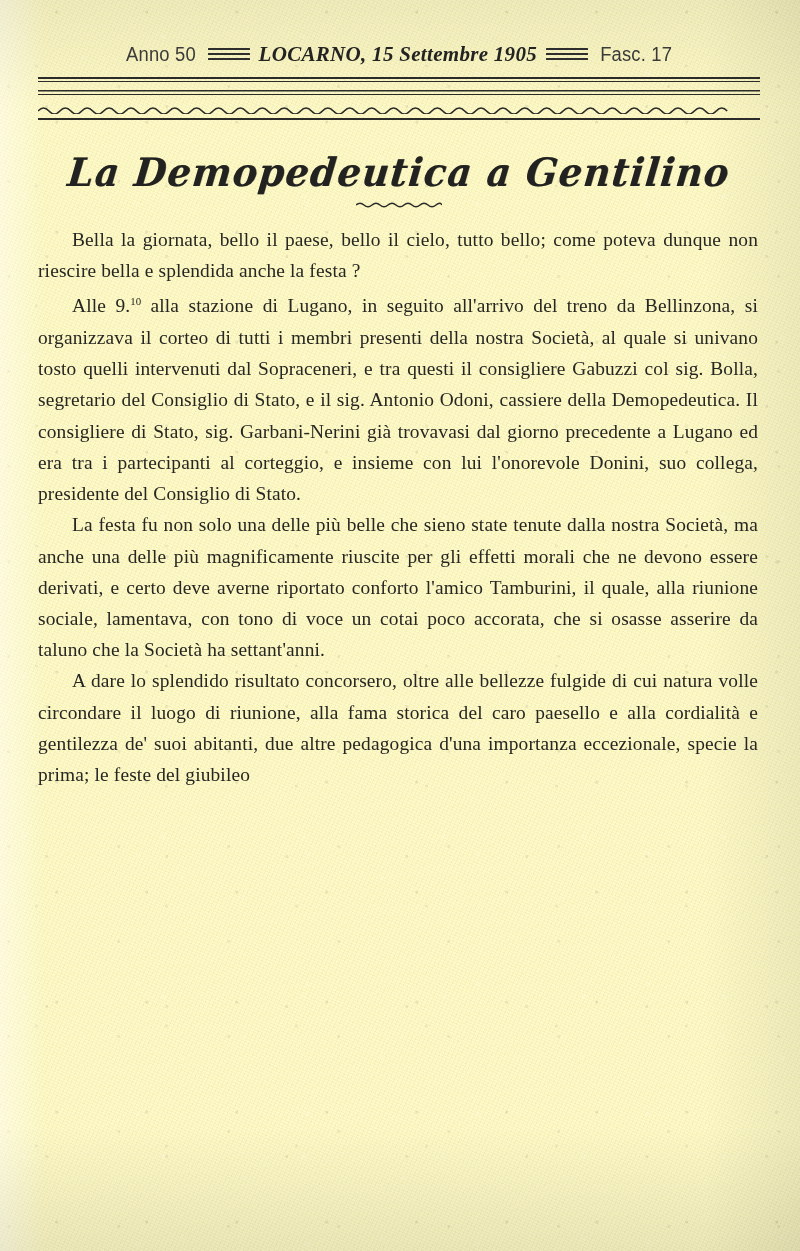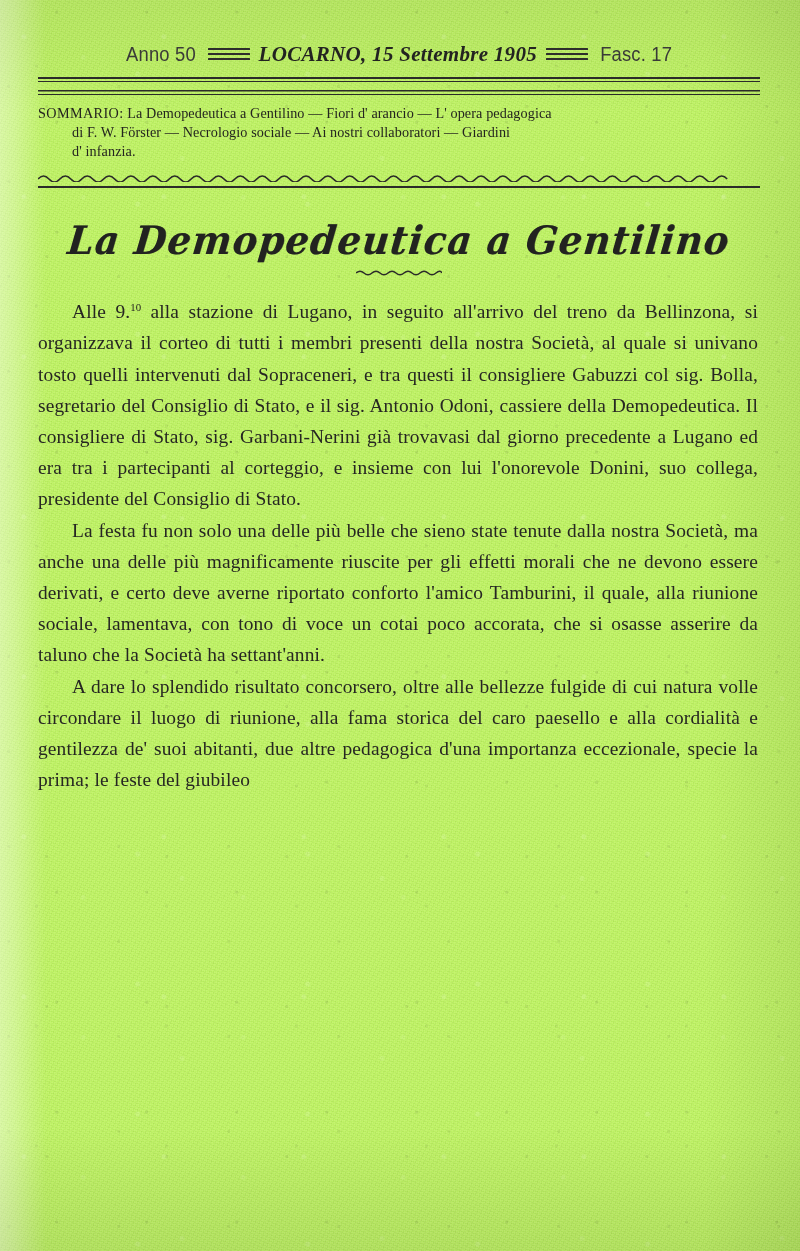--- a/index.html
+++ b/index.html
@@ -6,21 +6,21 @@
   html, body {
     margin: 0;
     padding: 0;
     background: #8d8d8d;
   }
   .page {
     position: relative;
     width: 800px;
     height: 1251px;
     overflow: hidden;
-    background-color: #bef264;
+    background-color: #fef9c3;
     font-family: "Liberation Serif", "DejaVu Serif", serif;
     color: #2a2a28;
   }
 
   
   .grain, .grain2, .grain3 {
     position: absolute;
     inset: 0;
     pointer-events: none;
   }
@@ -258,44 +258,39 @@
           <i></i>
         </span>
       <span class="masthead-side">Fasc. 17</span>
     </div>
 
     <hr class="rule-double">
 
 
     <hr class="rule-double thin">
 
-    <div class="sommario">
-      <span class="lbl">SOMMARIO:</span>
-      <span>La Demopedeutica a Gentilino — Fiori d' arancio — L' opera pedagogica</span>
-      <span class="ln2">di F. W. Förster — Necrologio sociale — Ai nostri collaboratori — Giardini</span>
-      <span class="ln3">d' infanzia.</span>
-    </div>
 
     <div class="wavy-rule">
       <svg viewBox="0 0 660 10" preserveAspectRatio="none">
         <path d="M0,7 Q5,1 10,7 T20,7 T30,7 T40,7 T50,7 T60,7 T70,7 T80,7 T90,7 T100,7 T110,7 T120,7 T130,7 T140,7 T150,7 T160,7 T170,7 T180,7 T190,7 T200,7 T210,7 T220,7 T230,7 T240,7 T250,7 T260,7 T270,7 T280,7 T290,7 T300,7 T310,7 T320,7 T330,7 T340,7 T350,7 T360,7 T370,7 T380,7 T390,7 T400,7 T410,7 T420,7 T430,7 T440,7 T450,7 T460,7 T470,7 T480,7 T490,7 T500,7 T510,7 T520,7 T530,7 T540,7 T550,7 T560,7 T570,7 T580,7 T590,7 T600,7 T610,7 T620,7 T630,7" fill="none" stroke="#2b2b29" stroke-width="1.4"></path>
       </svg>
       <div class="under"></div>
     </div>
 
     <div class="article-head">
       <span class="script-title">La Demopedeutica a Gentilino</span>
       <div class="head-ornament">
         <svg viewBox="0 0 86 8" preserveAspectRatio="none">
           <path d="M0,5 Q4,1.5 8,5 T16,5 T24,5 T32,5 T40,5 T48,5 T56,5 T64,5 T72,5 T80,5 T86,5" fill="none" stroke="#2b2b29" stroke-width="1.5"></path>
         </svg>
       </div>
     </div>
 
     <div class="body-text">
+      <p>Bella la giornata, bello il paese, bello il cielo, tutto bello; come poteva dunque non riescire bella e splendida anche la festa ?</p>
       <p>
         <span>Alle 9.</span><sup>10</sup><span> alla stazione di Lugano, in seguito all'arrivo </span><span>del treno da Bellinzona, si organizzava il corteo di tutti i membri presenti della nostra Società, al quale si univano tosto quelli intervenuti dal Sopraceneri, e tra questi il consigliere Gabuzzi col sig. Bolla, segretario del Consiglio di Stato, e il sig. Antonio Odoni, cassiere della Demopedeutica. Il consigliere di Stato, sig. Garbani-Nerini già trovavasi dal giorno precedente a Lugano ed era tra i partecipanti al corteggio, e insieme con lui l'onorevole Donini, suo collega, presidente del Consiglio di Stato.</span>
       </p>
       <p>La festa fu non solo una delle più belle che sieno state tenute dalla nostra Società, ma anche una delle più magnificamente riuscite per gli effetti morali che ne devono essere derivati, e certo deve averne riportato conforto l'amico Tamburini, il quale, alla riunione sociale, lamentava, con tono di voce un cotai poco accorata, che si osasse asserire da taluno che la Società ha settant'anni.</p>
       <p>A dare lo splendido risultato concorsero, oltre alle bellezze fulgide di cui natura volle circondare il luogo di riunione, alla fama storica del caro paesello e alla cordialità e gentilezza de' suoi abitanti, due altre pedagogica d'una importanza eccezionale, specie la prima; le feste del giubileo</p>
     </div>
 
   </div>
 
   <div class="grain"></div>

